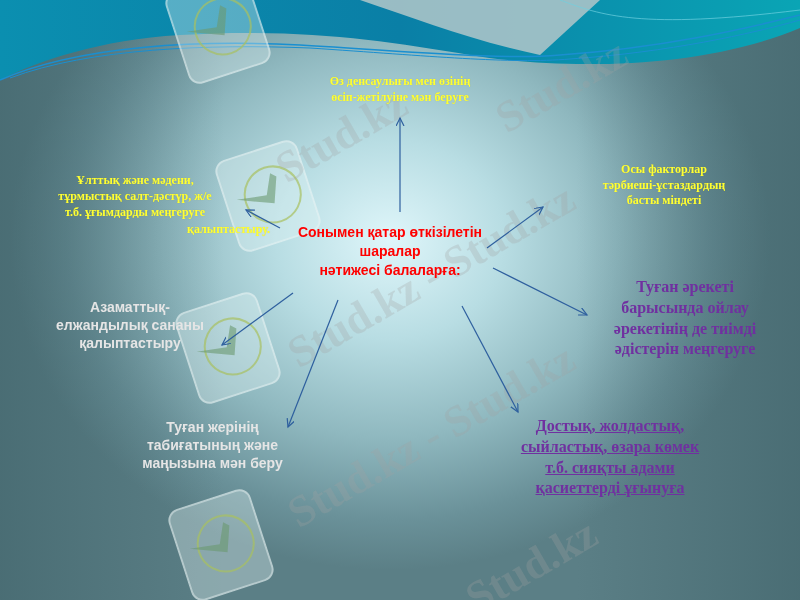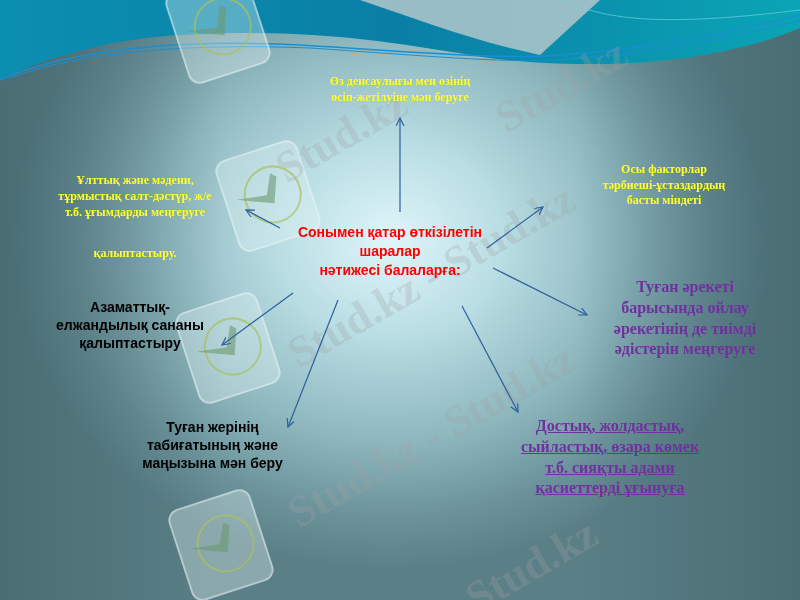--- a/index.html
+++ b/index.html
@@ -9,21 +9,21 @@
       background:
         radial-gradient(ellipse 380px 330px at 390px 240px, #dff6fa 0%, #b8dde3 30%, #8fb8bf 60%, #6a9199 85%, #5b7f86 100%);
     }
     .side-shade { position: absolute; inset: 0;
       background: linear-gradient(to right, rgba(60,95,102,0.55) 0%, rgba(60,95,102,0) 28%, rgba(60,95,102,0) 72%, rgba(60,95,102,0.55) 100%);
     }
     svg.bg { position: absolute; left: 0; top: 0; }
     .text-block { position: absolute; text-align: center; font-weight: bold; line-height: 1.3; }
     .yellow { color: #ffff33; font-family: "Liberation Serif", serif; font-size: 12px; text-shadow: 0 0 1px rgba(120,120,0,0.3); }
     .purple-serif { color: #7030a0; font-family: "Liberation Serif", serif; font-size: 16px; }
-    .purple-sans { color: #000000; font-family: "Liberation Sans", sans-serif; font-size: 14px; }
+    .purple-sans { color: #e5e5e5; font-family: "Liberation Sans", sans-serif; font-size: 14px; }
     .center { color: #ff0000; font-family: "Liberation Sans", sans-serif; font-size: 14px; line-height: 1.35; }
     .watermark { position: absolute; font-family: "Liberation Serif", serif; font-weight: bold;
       font-size: 44px; color: rgba(160,160,160,0.28); transform: rotate(-30deg); white-space: nowrap; }
     .logo { position: absolute; width: 82px; height: 92px; border-radius: 12px;
       background: rgba(230,245,245,0.35); border: 2px solid rgba(235,245,245,0.45); transform: rotate(-18deg); }
     .logo svg { position: absolute; left: 0; top: 0; }
   </style>
 </head>
 <body>
 
@@ -100,21 +100,21 @@
 
 <div class="text-block yellow" style="left:270px; top:74px; width:260px;">
   <div>Өз денсаулығы мен өзінің</div>
   <div>өсіп-жетілуіне мән беруге</div>
 </div>
 
 <div class="text-block yellow" style="left:0px; top:172px; width:270px; line-height:1.35;">
   <div>Ұлттық және мәдени,</div>
   <div>тұрмыстық салт-дәстүр, ж/е</div>
   <div>т.б. ұғымдарды меңгеруге</div>
-  <div style="margin-top:24px;">қалыптастыру.</div>
+  <div style="margin-top:0;text-align:right;">қалыптастыру.</div>
 </div>
 
 <div class="text-block yellow" style="left:549px; top:162px; width:230px;">
   <div>Осы факторлар</div>
   <div>тәрбиеші-ұстаздардың</div>
   <div>басты міндеті</div>
 </div>
 
 <div class="text-block purple-serif" style="left:585px; top:277px; width:200px;">
   <div>Туған әрекеті</div>

